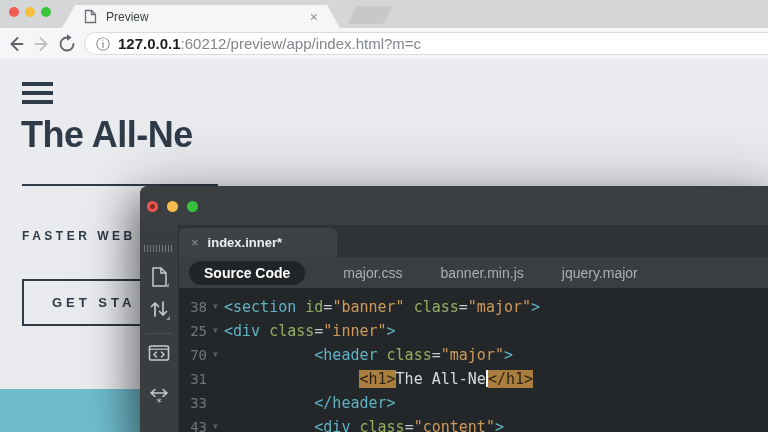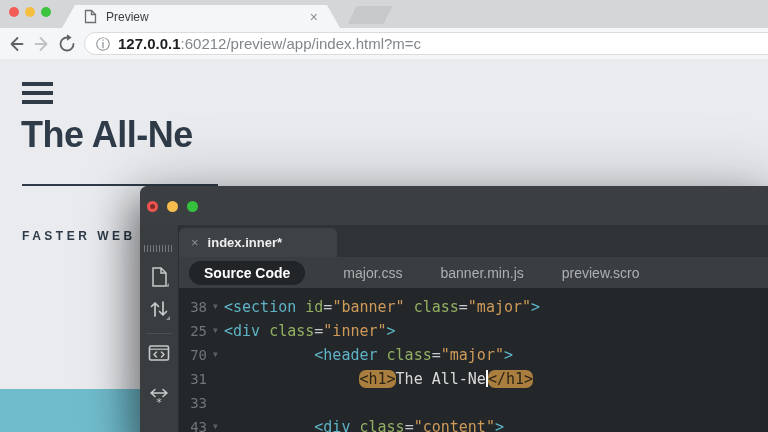--- a/index.html
+++ b/index.html
@@ -93,21 +93,21 @@
   .code-row{height:24px;display:flex;align-items:center;}
   .ln{width:28px;flex:0 0 auto;text-align:right;color:#6f7679;font-size:14px;}
   .fold{width:17px;flex:0 0 auto;text-align:center;color:#595e61;font-size:8px;cursor:pointer;}
   .src{white-space:pre;color:#cfd2d4;}
   .tok-tag{color:#5fb3c6;}
   .tok-attr{color:#93af62;}
   .tok-eq{color:#c8cbcd;}
   .tok-str{color:#cf9a58;}
   .tok-plain{color:#cfd2d4;}
   .tok-text{color:#d9dbdc;}
-  .tok-hl{background:#aa7e3e;color:#2b2315;border-radius:7px;}
+  .tok-hl{background:#aa7e3e;color:#2b2315;}
   .caret{display:inline-block;width:2px;height:17px;background:#ffffff;vertical-align:-3px;}
   svg{display:block;}
 </style>
 </head>
 <body>
 
 <div class="screen">
 
   <div class="tabstrip">
     <div class="tl red"></div>
@@ -143,20 +143,21 @@
 
   <div class="pagearea">
     <div class="hamburger">
         <span></span>
         <span></span>
         <span></span>
       </div>
     <div class="pheading">The All-Ne</div>
     <div class="phr"></div>
     <div class="ptagline">FASTER WEB</div>
+    <div class="pcta">GET STA</div>
     <div class="tealband"></div>
   </div>
 
   <div class="editor">
     <div class="etitlebar">
       <div class="el red"></div>
       <div class="el yellow"></div>
       <div class="el green"></div>
     </div>
     <div class="ebody">
@@ -188,21 +189,21 @@
         <div class="etabbar">
           <div class="etab">
             <span class="eclose">×</span>
             <span class="elabel">index.inner*</span>
           </div>
         </div>
         <div class="eworking">
             <span class="wf-item active">Source Code</span>
             <span class="wf-item">major.css</span>
             <span class="wf-item">banner.min.js</span>
-            <span class="wf-item">preview.scro</span>
+            <span class="wf-item">jquery.major</span>
           </div>
         <div class="ecode">
             <div class="code-row">
               <span class="ln">38</span>
               <span class="fold">▼</span>
               <span class="src"><span class="tok-tag">&lt;section</span><span class="tok-plain"> </span><span class="tok-attr">id</span><span class="tok-eq">=</span><span class="tok-str">"banner"</span><span class="tok-plain"> </span><span class="tok-attr">class</span><span class="tok-eq">=</span><span class="tok-str">"major"</span><span class="tok-tag">&gt;</span></span>
             </div>
             <div class="code-row">
               <span class="ln">25</span>
               <span class="fold">▼</span>
@@ -214,21 +215,21 @@
               <span class="src"><span class="tok-plain">          </span><span class="tok-tag">&lt;header</span><span class="tok-plain"> </span><span class="tok-attr">class</span><span class="tok-eq">=</span><span class="tok-str">"major"</span><span class="tok-tag">&gt;</span></span>
             </div>
             <div class="code-row">
               <span class="ln">31</span>
               <span class="fold"></span>
               <span class="src"><span class="tok-plain">               </span><span class="tok-hl">&lt;h1&gt;</span><span class="tok-text">The All-Ne</span><span class="caret"></span><span class="tok-hl">&lt;/h1&gt;</span></span>
             </div>
             <div class="code-row">
               <span class="ln">33</span>
               <span class="fold"></span>
-              <span class="src"><span class="tok-plain">          </span></span>
+              <span class="src"><span class="tok-plain">          </span><span class="tok-tag">&lt;/header&gt;</span></span>
             </div>
             <div class="code-row">
               <span class="ln">43</span>
               <span class="fold">▼</span>
               <span class="src"><span class="tok-plain">          </span><span class="tok-tag">&lt;div</span><span class="tok-plain"> </span><span class="tok-attr">class</span><span class="tok-eq">=</span><span class="tok-str">"content"</span><span class="tok-tag">&gt;</span></span>
             </div>
           </div>
       </div>
     </div>
   </div>

